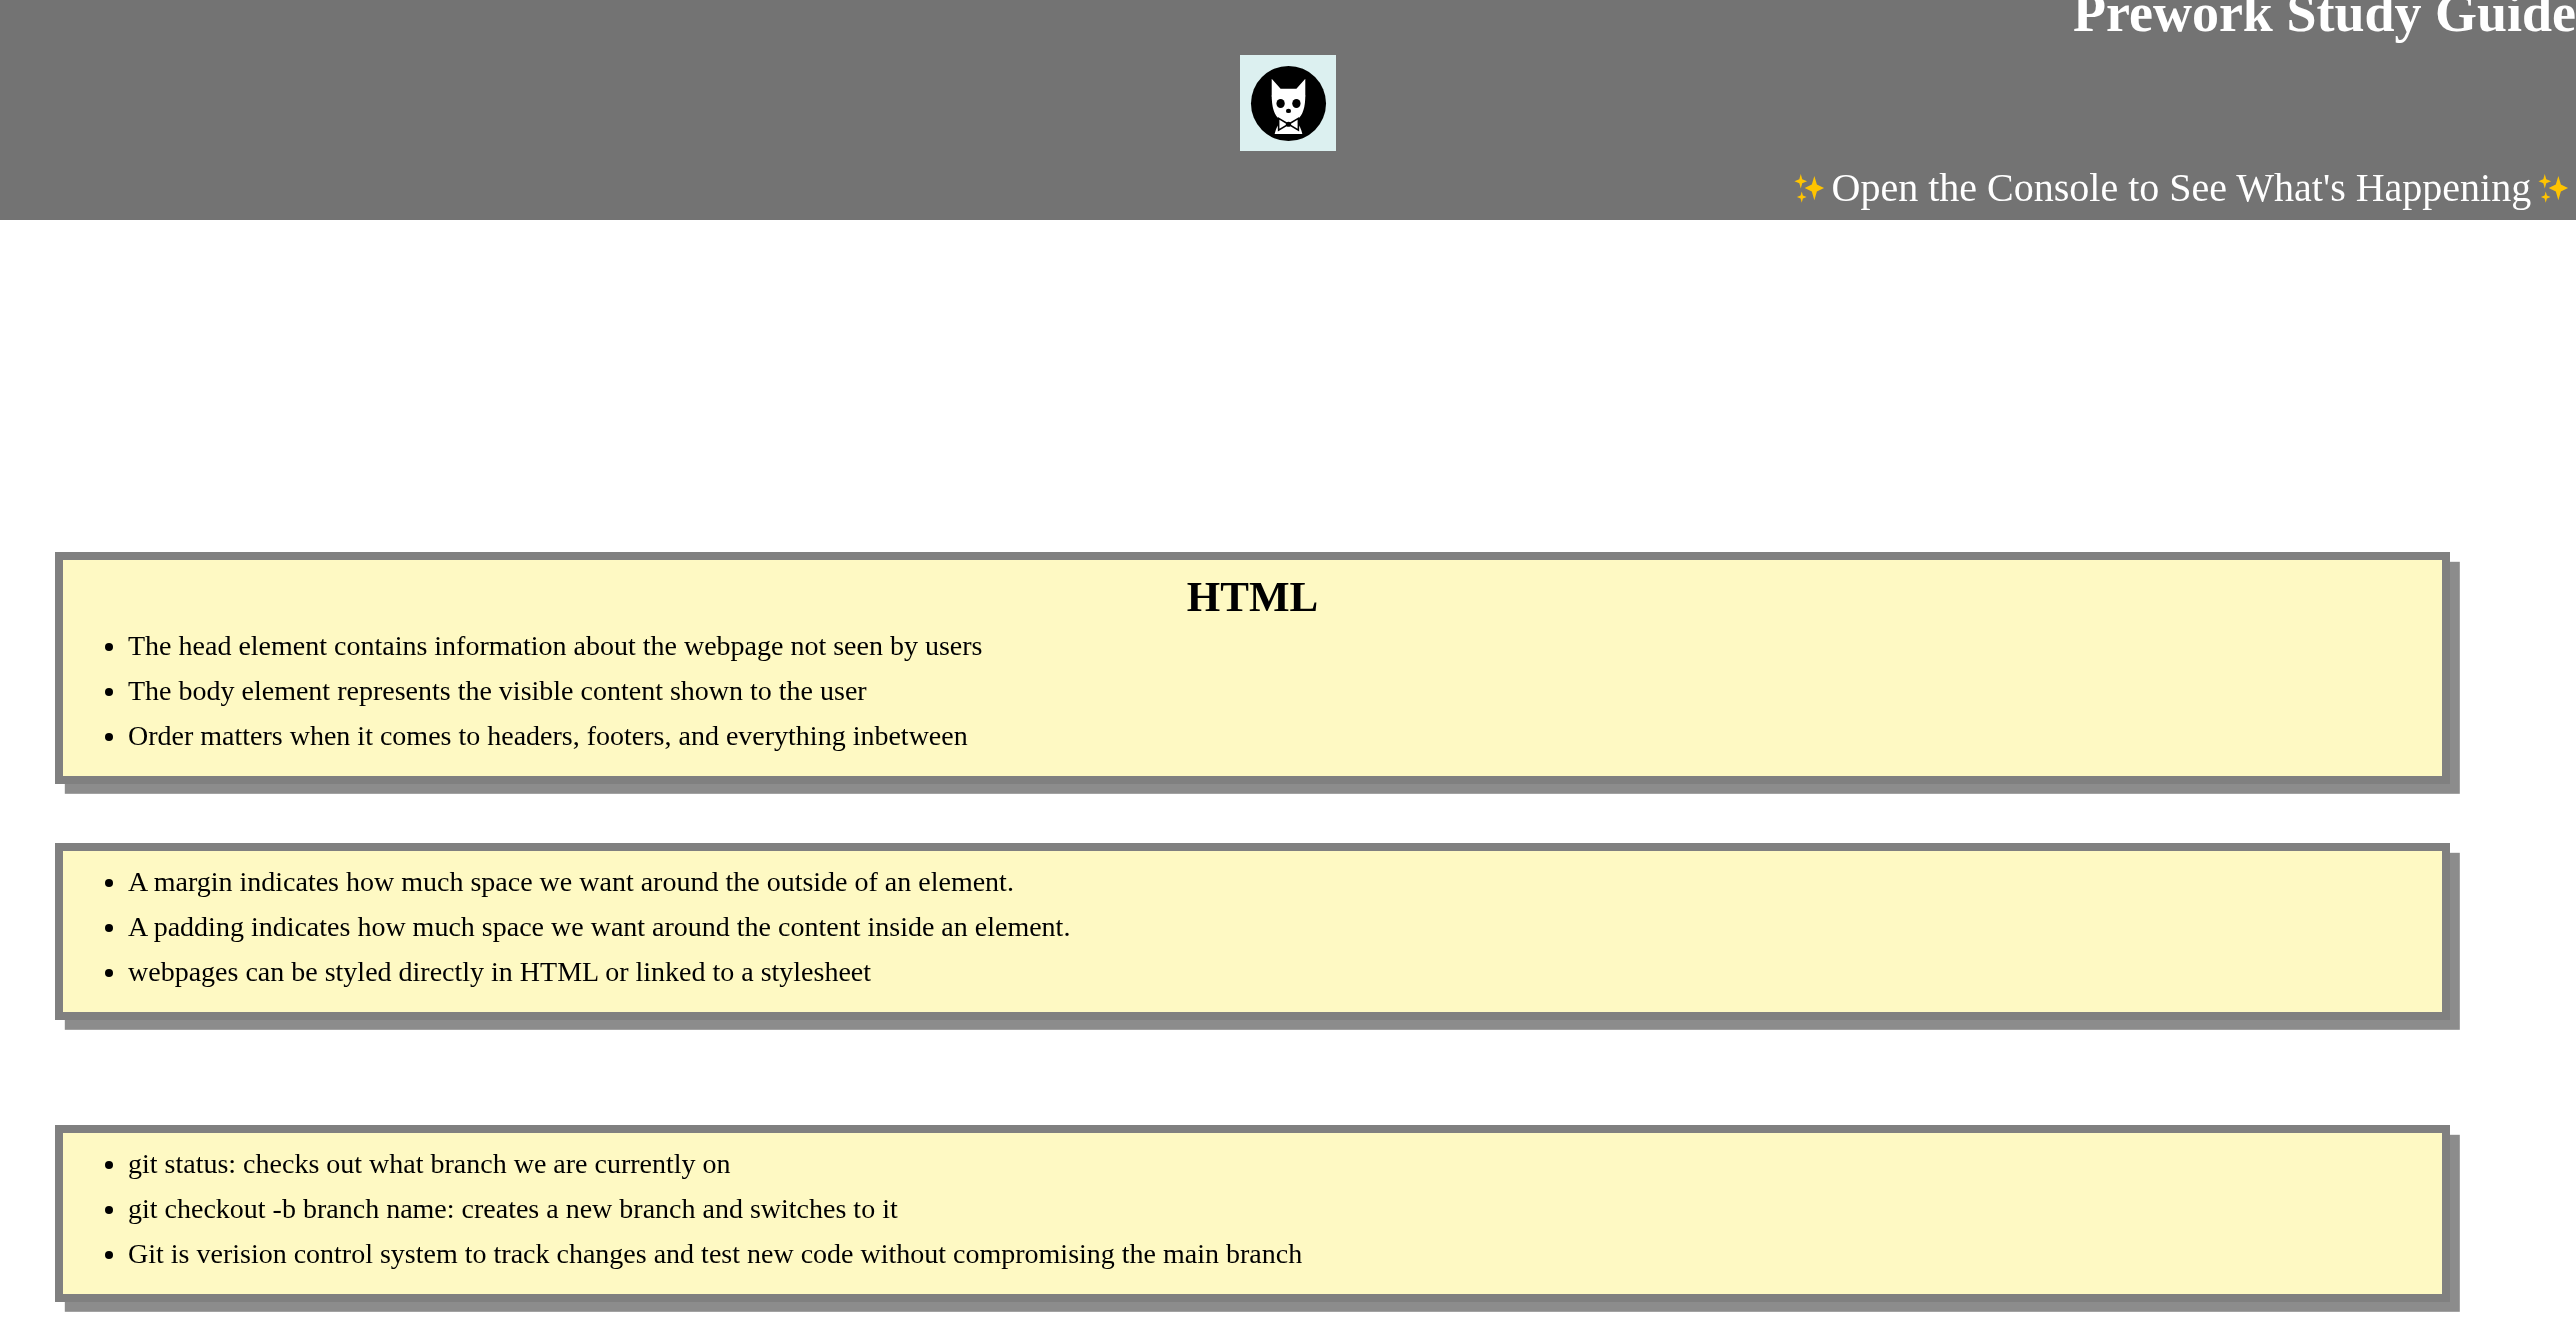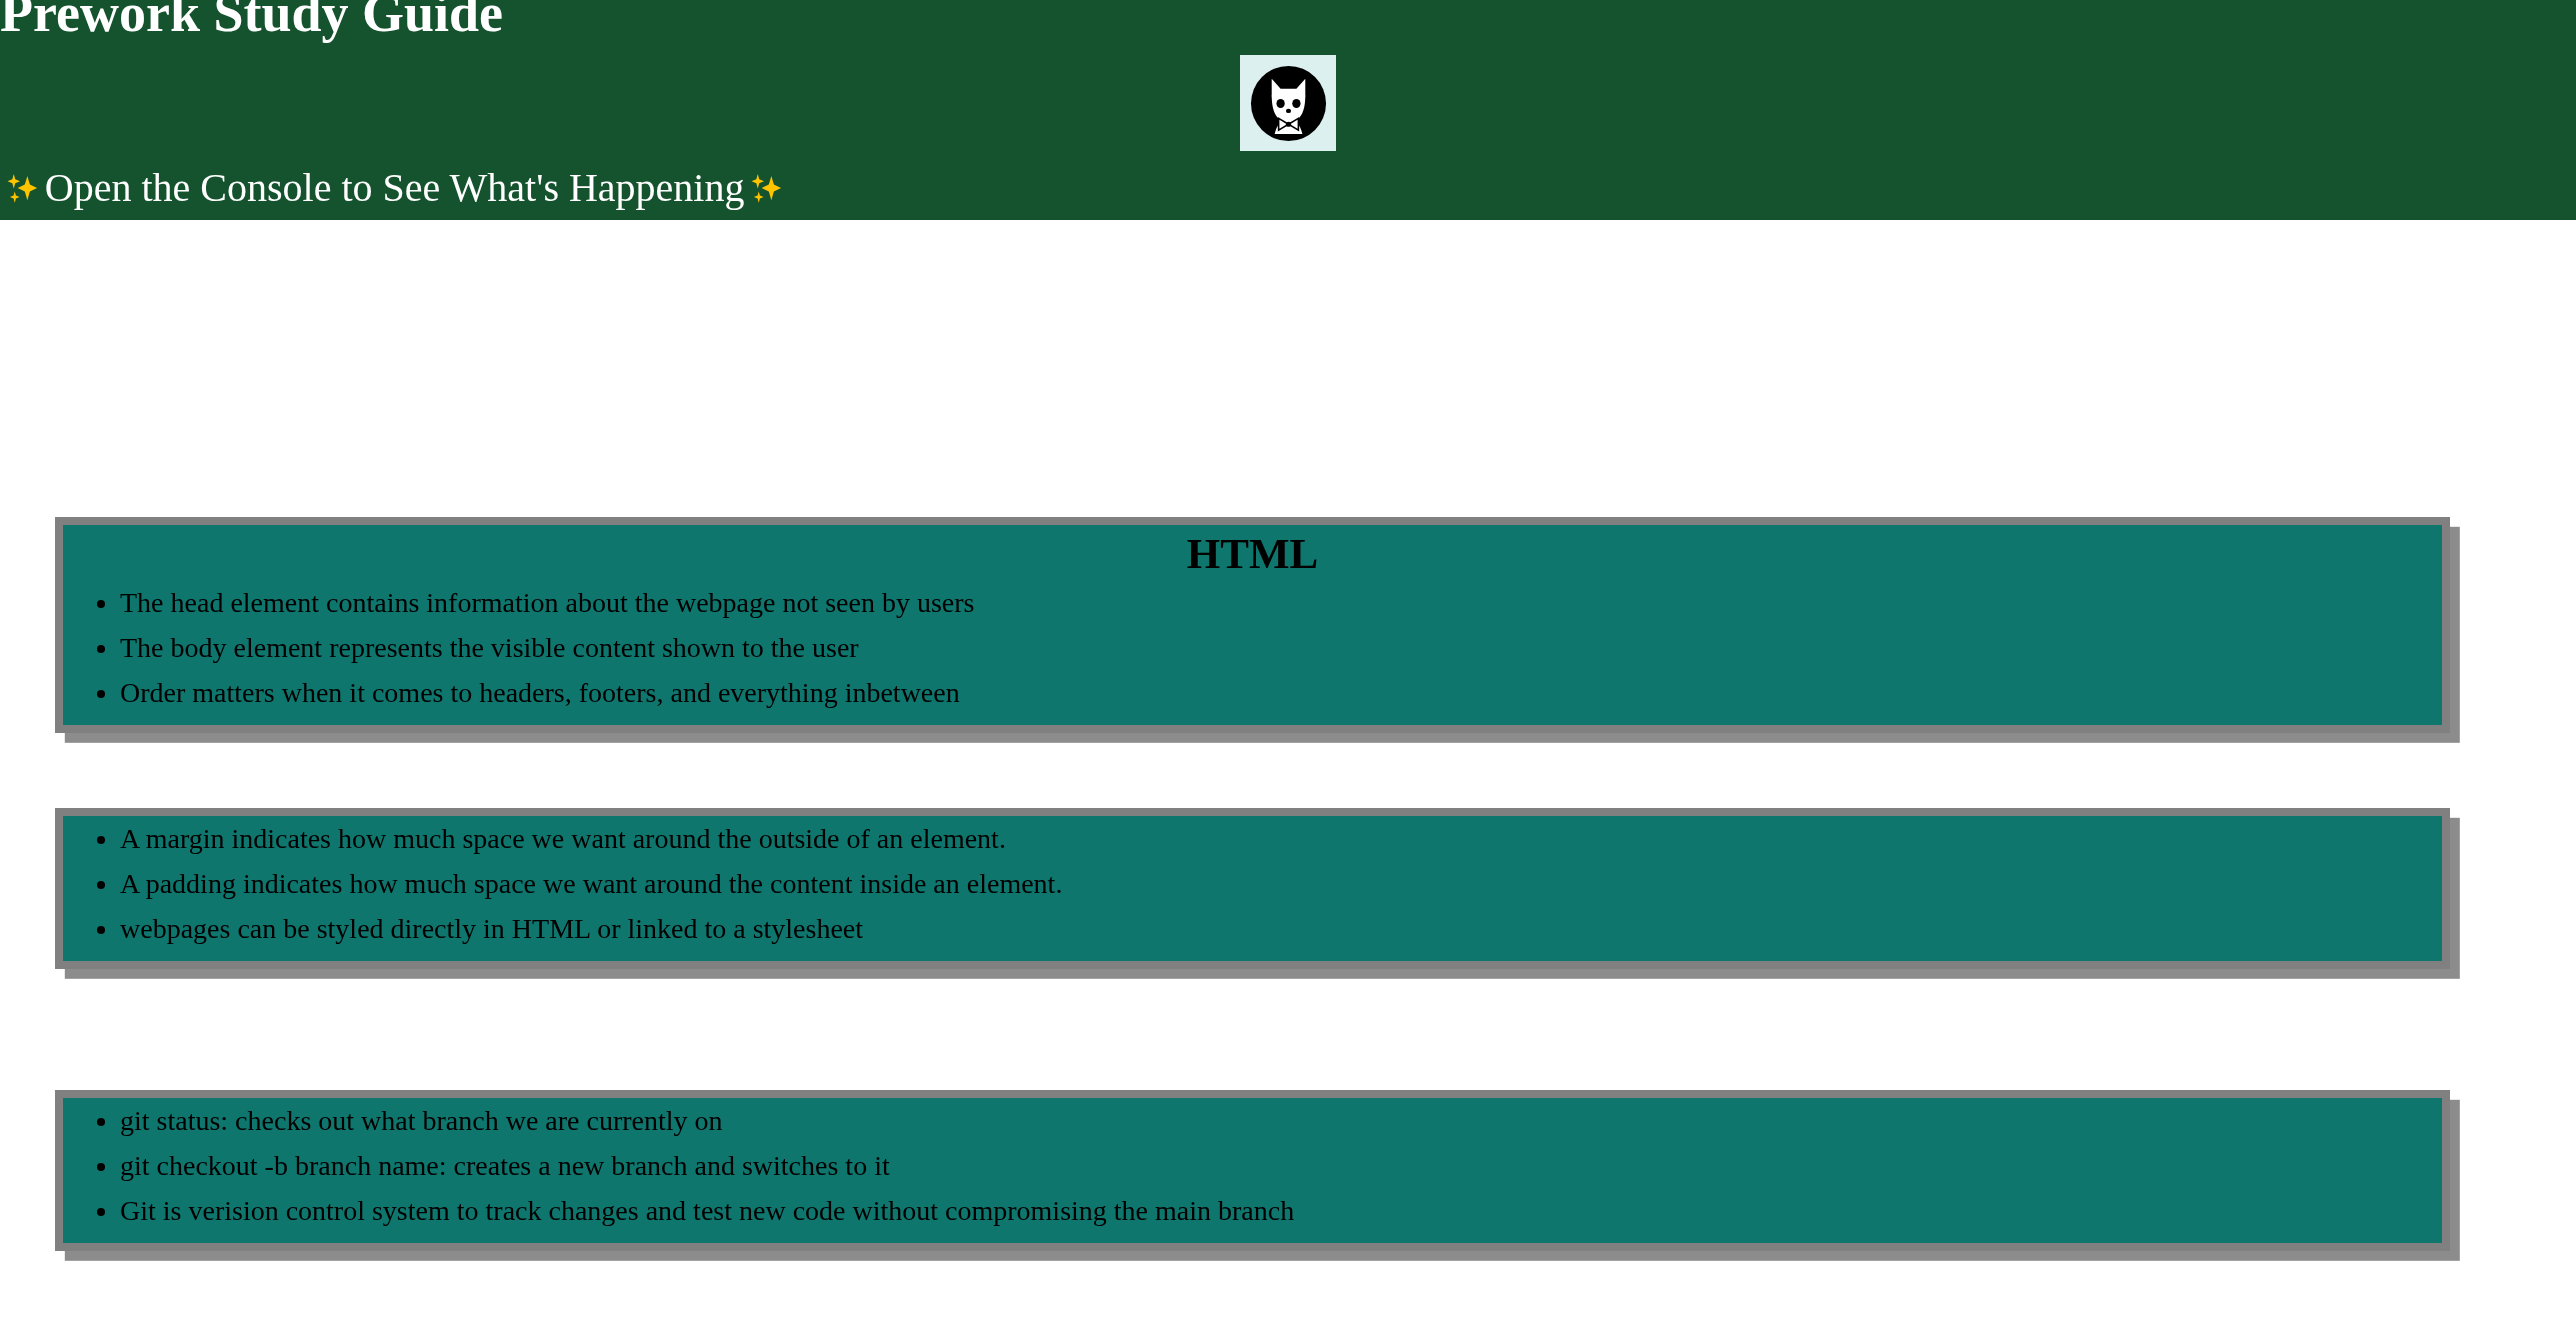--- a/index.html
+++ b/index.html
@@ -9,25 +9,25 @@
   }
   body {
     width: 2576px;
     height: 1338px;
     overflow: hidden;
     font-family: "Liberation Serif", "DejaVu Serif", serif;
   }
 
   
   .banner {
-    background: #14532d;
+    background: #737373;
     width: 100%;
     height: 220px;
     box-sizing: border-box;
-    text-align: left;
+    text-align: right;
     position: relative;
     overflow: hidden;
   }
   .banner-title {
     color: #ffffff;
     font-weight: bold;
     font-size: 54px;
     line-height: 54px;
     margin: 0;
     padding: 0;
@@ -75,25 +75,26 @@
 
   
   .content {
     position: relative;
     padding: 0;
   }
   .card {
     position: absolute;
     left: 55px;
     width: 2395px;
-    background: #0f766e;
+    background: #fef9c3;
     border: 8.8px solid #808080;
     box-shadow: 9.8px 9.8px 0 0 #8c8c8c;
     box-sizing: border-box;
-    padding: 0;
+    padding: 8px;
+    margin-top: 35px;
   }
   .card-title {
     text-align: center;
     font-weight: bold;
     font-size: 43px;
     line-height: 45px;
     margin: 0;
     padding: 5.9px 0 3.9px 0;
     color: #000000;
   }

